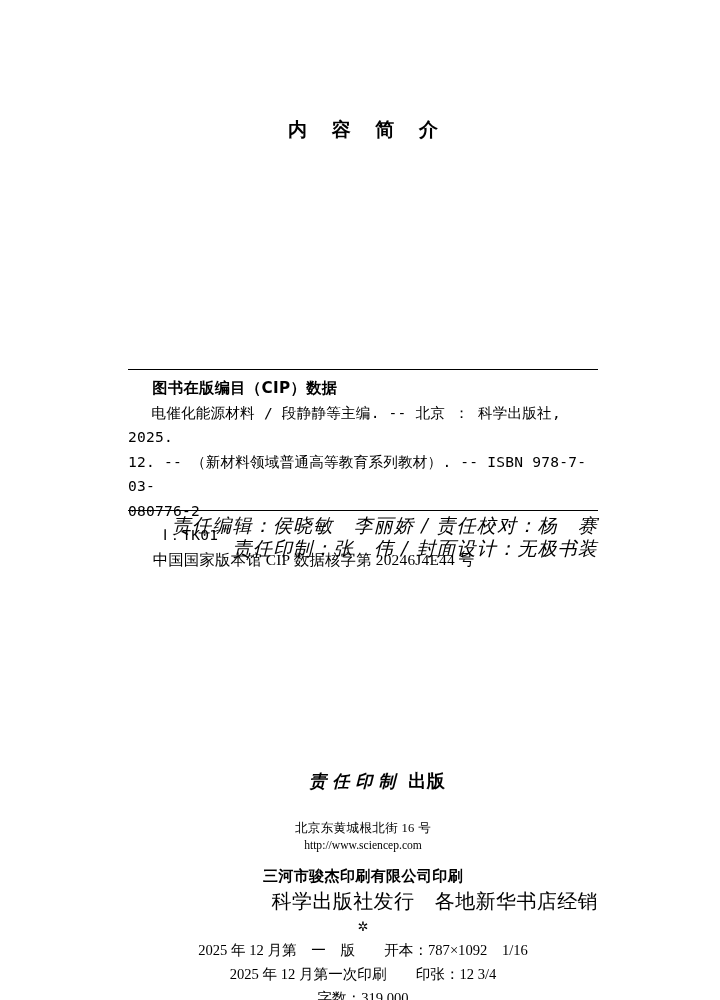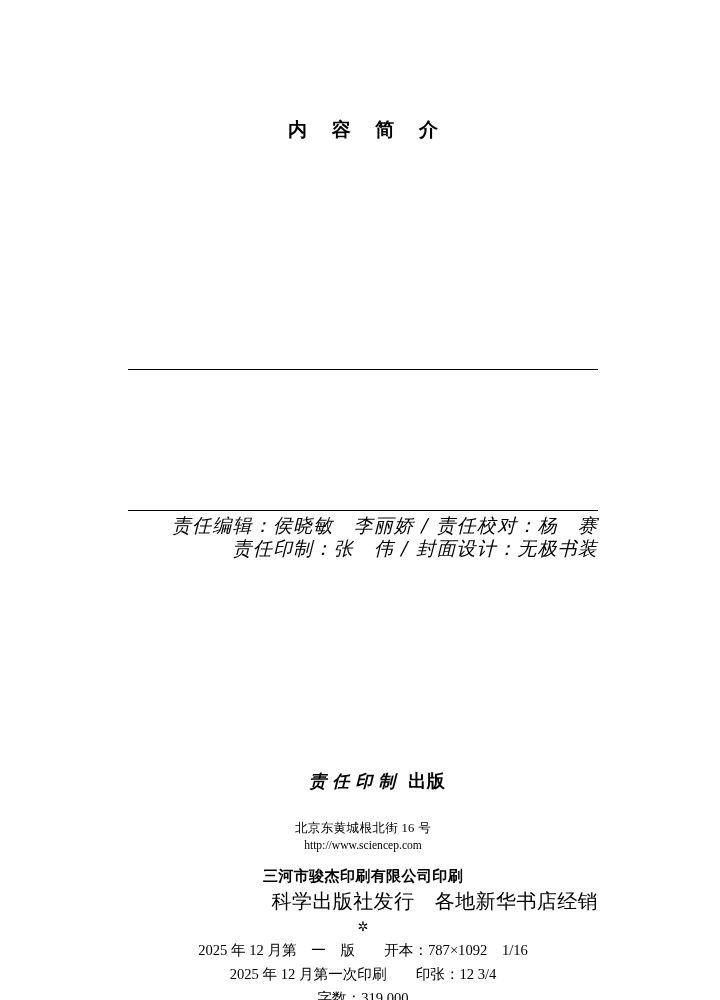--- a/index.html
+++ b/index.html
@@ -194,20 +194,28 @@
 <div class="page">
 
   <div class="col" id="abstract-title">内 容 简 介</div>
 
   <div class="col" id="abstract-body">
   </div>
 
   <div class="rule" id="cip-rule-top"></div>
   <div class="rule" id="cip-rule-bottom"></div>
 
+  <div class="col" id="cip-block">
+    <div class="cip-line cip-heading">图书在版编目（CIP）数据</div>
+    <div class="cip-line cip-entry">电催化能源材料 / 段静静等主编. -- 北京 ： 科学出版社, 2025.</div>
+    <div class="cip-line cip-cont">12. -- （新材料领域普通高等教育系列教材）. -- ISBN 978-7-03-</div>
+    <div class="cip-line cip-cont">080776-2</div>
+    <div class="cip-line cip-class">Ⅰ．TK01</div>
+    <div class="cip-line cip-archive">中国国家版本馆 CIP 数据核字第 20246J4E44 号</div>
+  </div>
 
   <div class="col" id="credits">
     <div>责任编辑：侯晓敏　李丽娇 / 责任校对：杨　赛</div>
     <div>责任印制：张　伟 / 封面设计：无极书装</div>
   </div>
 
   <div class="col" id="footer">
 
     <div class="logo-line">
       <span class="logo-mark">责任印制</span><span class="logo-word">出版</span>

